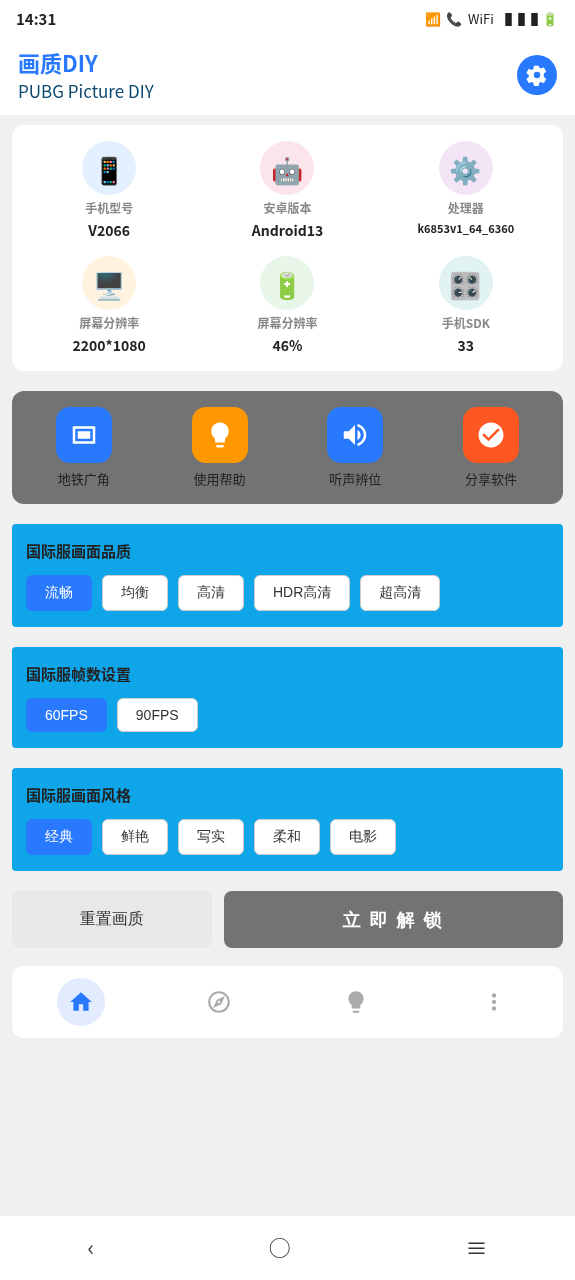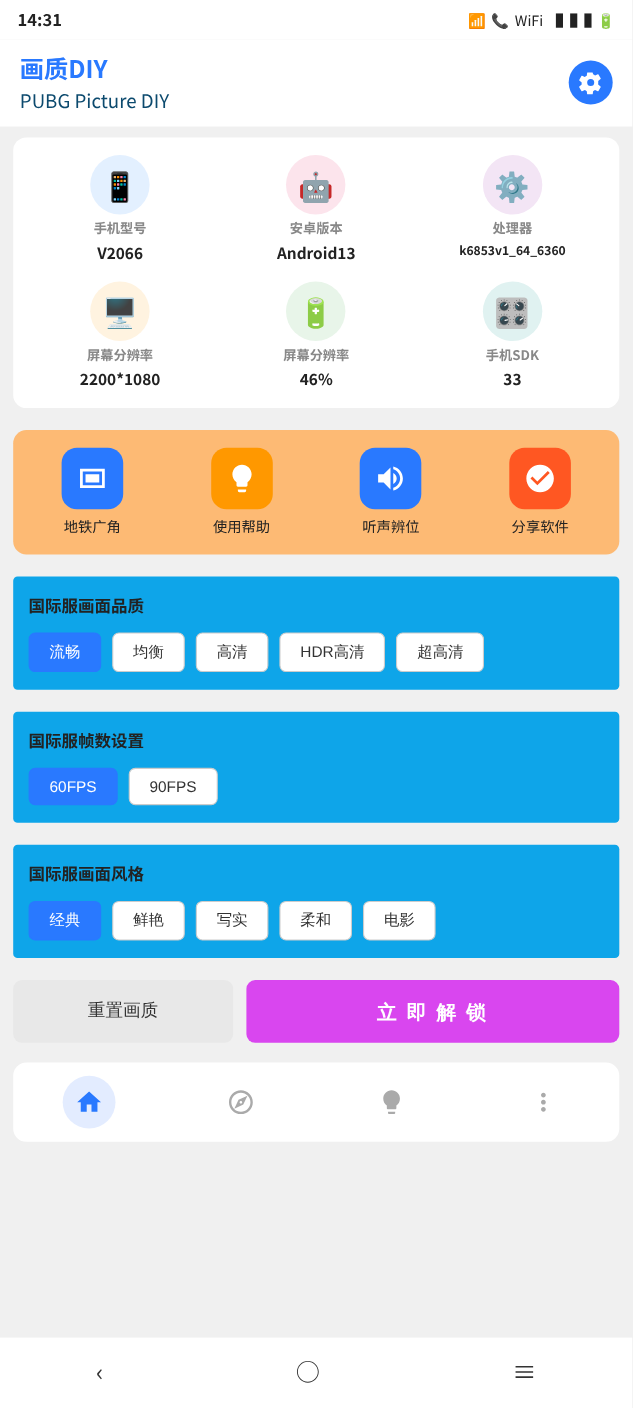--- a/index.html
+++ b/index.html
@@ -61,21 +61,21 @@
     .device-icon-circle {
       width: 54px; height: 54px;
       border-radius: 50%;
       display: flex; align-items: center; justify-content: center;
       font-size: 26px;
     }
     .device-label { font-size: 12px; color: #888; font-weight: bold; }
     .device-value { font-size: 14px; font-weight: 600; color: #222; }
     
     .actions-card {
-      background: #fdba74;
+      background: #737373;
       border-radius: 12px;
       margin: 10px 12px;
       padding: 16px 8px;
     }
     .actions-grid {
       display: grid;
       grid-template-columns: repeat(4, 1fr);
       gap: 8px;
     }
     .action-item {
@@ -127,21 +127,21 @@
       background: #e8e8e8;
       border: none;
       border-radius: 8px;
       font-size: 16px;
       color: #333;
       cursor: pointer;
     }
     .btn-unlock {
       flex: 2;
       padding: 6px;
-      background: #d946ef;
+      background: #737373;
       border: none;
       border-radius: 8px;
       font-size: 18px;
       font-weight: 600;
       color: #fff;
       cursor: pointer;
       letter-spacing: 2px;
     }
     
     .bottom-nav {

